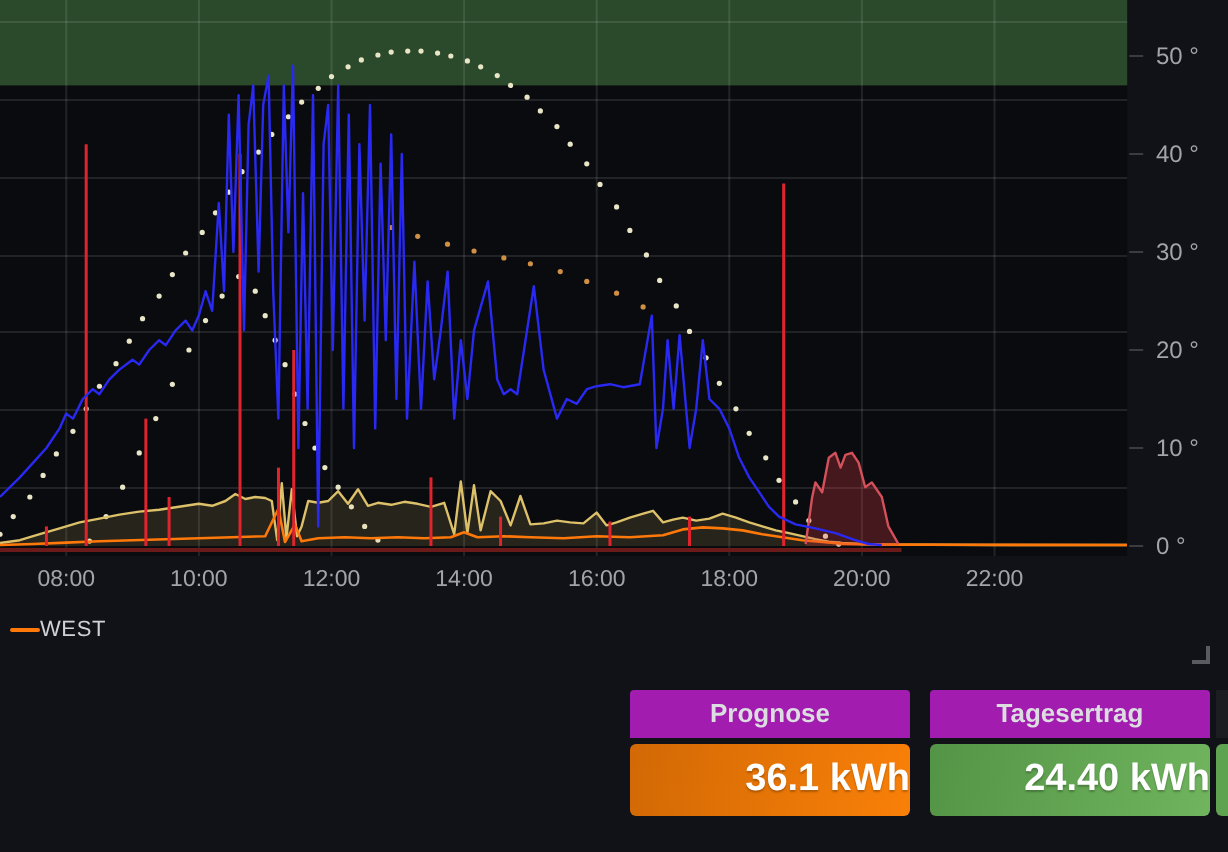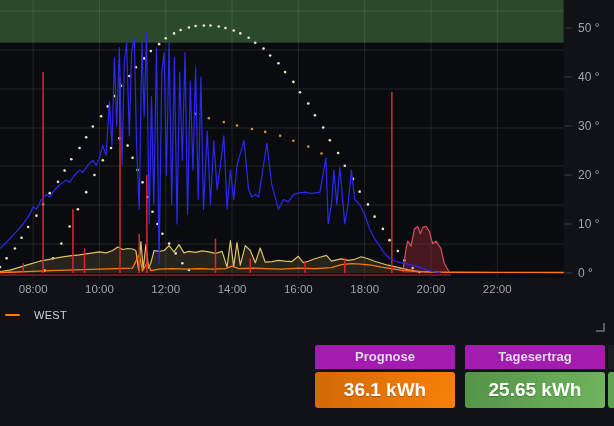--- a/index.html
+++ b/index.html
@@ -1,27 +1,27 @@
 <!DOCTYPE html>
 <html><head>
 <meta charset="utf-8">
 <style>
   html,body{margin:0;padding:0;background:#111217;width:614px;height:426px;overflow:hidden;
     font-family:"Liberation Sans",sans-serif;}
   #stage{position:relative;width:614px;height:426px;background:#111217;}
   #chartPanel{position:absolute;left:0;top:0;width:614px;height:330px;}
   svg text{user-select:none;}
-  #legend{position:absolute;left:5px;top:309px;display:flex;align-items:center;gap:14px;cursor:pointer;}
+  #legend{position:absolute;left:5px;top:309px;display:flex;align-items:center;gap:0;cursor:pointer;}
   #legend .dash{width:15px;height:2px;border-radius:1px;}
   #legend .lbl{font-size:11px;color:#d0d2d6;letter-spacing:.3px;}
   .statPanel{position:absolute;width:140px;}
   .statHeader{height:24px;background:#a21caf;border-radius:2px 2px 0 0;
     color:#dcdde1;font-size:13px;font-weight:bold;text-align:center;line-height:24px;cursor:pointer;}
   .statValue{margin-top:3px;height:36px;border-radius:3px;color:#fff;font-size:19px;font-weight:bold;
-    text-align:center;line-height:36px;text-shadow:0 1px 1px rgba(0,0,0,.25);}
+    text-align:right;line-height:36px;text-shadow:0 1px 1px rgba(0,0,0,.25);}
   #prognose{left:315px;top:345px;}
   #tagesertrag{left:465px;top:345px;}
   #sliverPanel{position:absolute;left:608px;top:345px;width:6px;}
   #sliverPanel .sh{height:24px;background:#1c1d21;}
   #sliverPanel .sv{margin-top:3px;height:36px;background:#5fa350;border-radius:3px 0 0 3px;}
   #resizeHandle{position:absolute;left:596px;top:323px;width:7px;height:7px;
     border-right:2px solid #5a5b5f;border-bottom:2px solid #5a5b5f;cursor:nwse-resize;}
 </style>
 </head>
 <body>
@@ -185,21 +185,21 @@
 
   <div id="resizeHandle"></div>
 
   <div class="statPanel" id="prognose">
     <div class="statHeader">Prognose</div>
     <div class="statValue" id="prognoseValue" style="background: linear-gradient(100deg, rgb(210, 105, 5), rgb(249, 128, 8));">36.1 kWh</div>
   </div>
 
   <div class="statPanel" id="tagesertrag">
     <div class="statHeader">Tagesertrag</div>
-    <div class="statValue" id="tagesertragValue" style="background: linear-gradient(100deg, rgb(83, 148, 70), rgb(112, 180, 94));">25.65 kWh</div>
+    <div class="statValue" id="tagesertragValue" style="background: linear-gradient(100deg, rgb(83, 148, 70), rgb(112, 180, 94));">24.40 kWh</div>
   </div>
 
   <div id="sliverPanel">
     <div class="sh"></div>
     <div class="sv"></div>
   </div>
 
 </div>
 
 </body></html>

